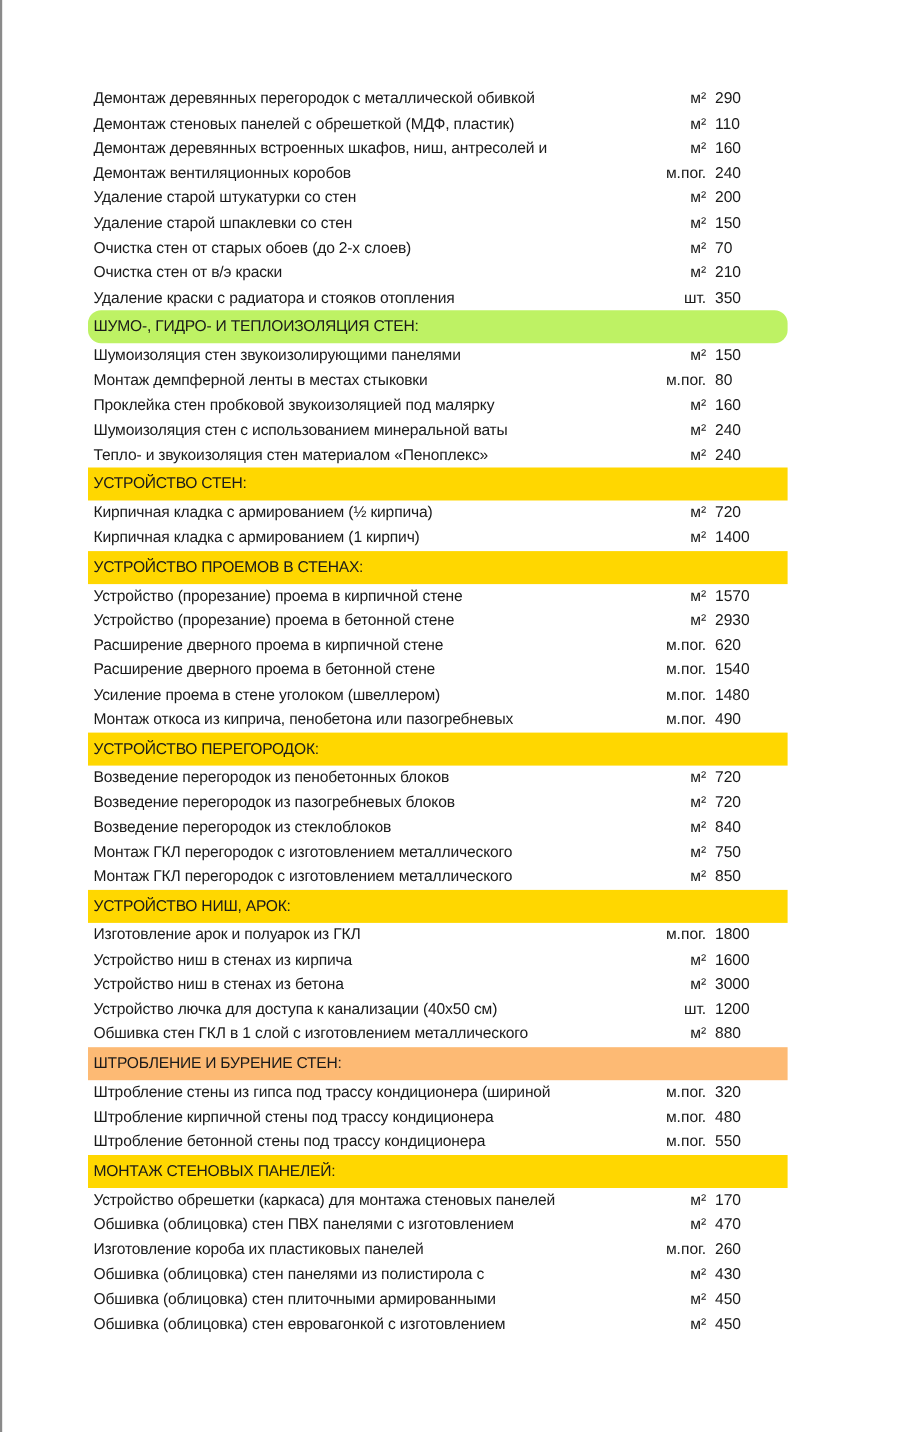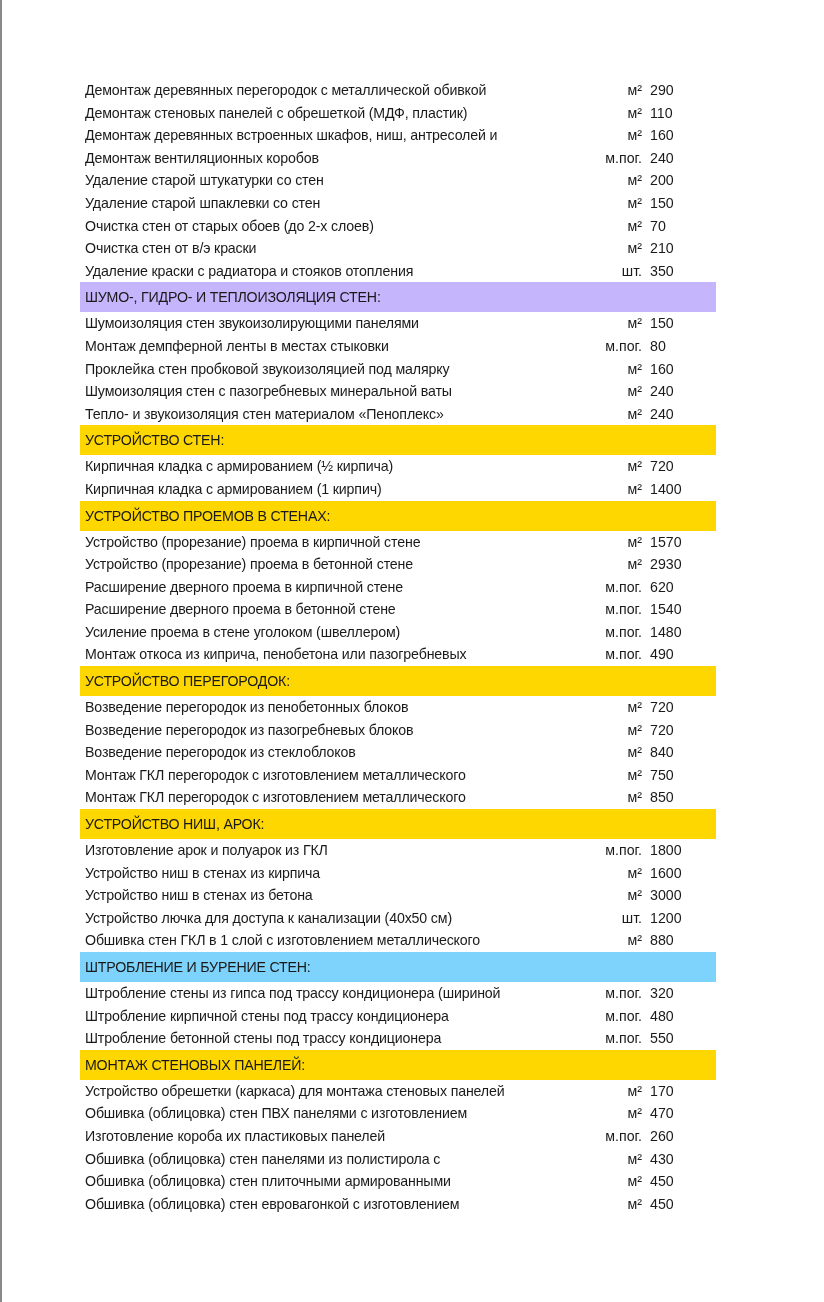--- a/index.html
+++ b/index.html
@@ -86,40 +86,40 @@
     <div class="row">
     <span class="name">Очистка стен от в/э краски</span>
     <span class="unit">м²</span>
     <span class="price">210</span>
   </div>
     <div class="row">
     <span class="name">Удаление краски с радиатора и стояков отопления</span>
     <span class="unit">шт.</span>
     <span class="price">350</span>
   </div>
-    <div class="row section" style="background: #c4b5fd;">
+    <div class="row section" style="background: #bef264; border-radius: 12px;">
     <span class="title">ШУМО-, ГИДРО- И ТЕПЛОИЗОЛЯЦИЯ СТЕН:</span>
   </div>
     <div class="row">
     <span class="name">Шумоизоляция стен звукоизолирующими панелями</span>
     <span class="unit">м²</span>
     <span class="price">150</span>
   </div>
     <div class="row">
     <span class="name">Монтаж демпферной ленты в местах стыковки</span>
     <span class="unit">м.пог.</span>
     <span class="price">80</span>
   </div>
     <div class="row">
     <span class="name">Проклейка стен пробковой звукоизоляцией под малярку</span>
     <span class="unit">м²</span>
     <span class="price">160</span>
   </div>
     <div class="row">
-    <span class="name">Шумоизоляция стен с пазогребневых минеральной ваты</span>
+    <span class="name">Шумоизоляция стен с использованием минеральной ваты</span>
     <span class="unit">м²</span>
     <span class="price">240</span>
   </div>
     <div class="row">
     <span class="name">Тепло- и звукоизоляция стен материалом «Пеноплекс»</span>
     <span class="unit">м²</span>
     <span class="price">240</span>
   </div>
     <div class="row section" style="background: rgb(255, 215, 0);">
     <span class="title">УСТРОЙСТВО СТЕН:</span>
@@ -216,21 +216,21 @@
     <div class="row">
     <span class="name">Устройство лючка для доступа к канализации (40х50 см)</span>
     <span class="unit">шт.</span>
     <span class="price">1200</span>
   </div>
     <div class="row">
     <span class="name">Обшивка стен ГКЛ в 1 слой с изготовлением металлического</span>
     <span class="unit">м²</span>
     <span class="price">880</span>
   </div>
-    <div class="row section" style="background: #7dd3fc;">
+    <div class="row section" style="background: #fdba74;">
     <span class="title">ШТРОБЛЕНИЕ И БУРЕНИЕ СТЕН:</span>
   </div>
     <div class="row">
     <span class="name">Штробление стены из гипса под трассу кондиционера (шириной</span>
     <span class="unit">м.пог.</span>
     <span class="price">320</span>
   </div>
     <div class="row">
     <span class="name">Штробление кирпичной стены под трассу кондиционера</span>
     <span class="unit">м.пог.</span>

